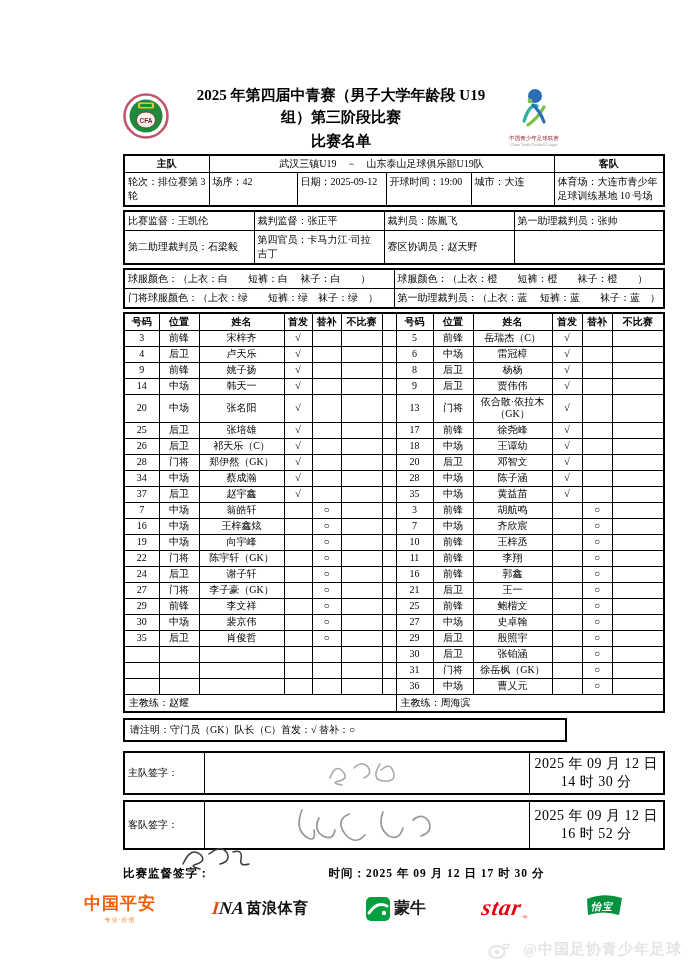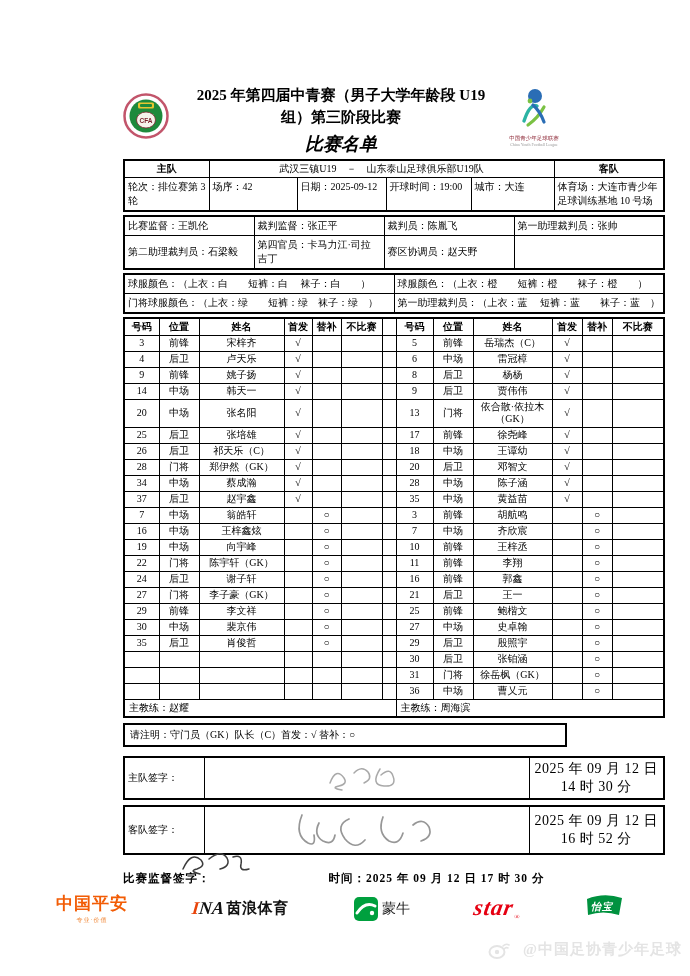--- a/index.html
+++ b/index.html
@@ -9,21 +9,21 @@
   .content { width:444px; margin:0 auto; padding-top:85px; }
 
   
   .doc-header { display:flex; align-items:flex-start; }
   .badge-wrap { width:58px; padding-top:8px; }
   .league-wrap { width:66px; text-align:center; padding-top:2px; }
   .league-cn { font-size:5.5px; color:#8b2332; letter-spacing:0; white-space:nowrap; }
   .league-en { font-size:4.5px; color:#9a9a9a; white-space:nowrap; transform:scale(.9); }
   .titles { flex:1; text-align:center; }
   .title-line { font-size:15px; font-weight:bold; line-height:1.45; }
-  .subtitle { font-size:18px; font-weight:bold; margin-top:3px;font-style:italic; }
+  .subtitle { font-size:15px; font-weight:bold; margin-top:3px; }
 
   
   table { width:100%; border-collapse:collapse; table-layout:fixed; font-size:10px; }
   .bx { border:2px solid #000; }
   td, th { border:1px solid #000; padding:2px 3px; font-weight:normal; vertical-align:middle; word-break:break-all; }
   .c { text-align:center; }
   .l { text-align:left; }
   .bold { font-weight:bold; }
 
   .mt3 { margin-top:3px; } .mt5 { margin-top:5px; } .mt9 { margin-top:9px; }
@@ -41,30 +41,30 @@
   .sig-table td { height:30px; }
   .sig-mid { position:relative; overflow:visible; text-align:center; }
   .sig-time { text-align:center; font-size:14px; letter-spacing:.5px; }
 
   .supervisor-line { position:relative; margin-top:16px; font-size:11.5px; display:flex; align-items:flex-start; }
   .supervisor-label { font-weight:bold; letter-spacing:1px; }
   .supervisor-time { margin-left:118px; font-weight:bold; letter-spacing:1px; }
   .supervisor-sig { position:absolute; left:52px; top:-26px; }
 
   
-  .sponsors { position:absolute; left:56px; right:66px; top:892px; display:flex; justify-content:space-between; align-items:center; }
+  .sponsors { position:absolute; left:84px; right:66px; top:892px; display:flex; justify-content:space-between; align-items:center; }
   .pingan { text-align:center; }
   .pingan-name { font-size:17px; font-weight:bold; color:#f25c05; letter-spacing:1px; }
   .pingan-tag { font-size:6px; color:#f08a3c; margin-top:1px; letter-spacing:1px; }
   .yinlang { display:flex; align-items:center; gap:2px; }
   .ina-prefix { display:inline-block; font-style:italic; font-weight:bold; font-size:18px; color:#111; transform:skewX(-6deg); }
   .ina-prefix::first-letter { color:#e8440a; }
   .yinlang-name { font-size:15px; font-weight:bold; color:#111; letter-spacing:.5px; }
   .mengniu { display:flex; align-items:center; gap:3px; }
-  .mengniu-name { font-size:14px; font-weight:normal; color:#1a1a1a; }
+  .mengniu-name { font-size:16px; font-weight:bold; color:#1a1a1a; }
   .star-name { display:inline-block; font-size:23px; font-weight:bold; font-style:italic; color:#e60012; transform:skewX(-10deg); letter-spacing:1px; }
   .star-reg { font-size:7px; color:#e60012; vertical-align:sub; }
   .yibao { position:relative; }
   .yibao-text { position:absolute; top:6px; left:7px; color:#fff; font-size:10px; font-weight:bold; font-style:italic; letter-spacing:1px; }
 
   .watermark { position:absolute; right:8px; top:940px; display:flex; align-items:center; gap:13px;
                color:#e4e4e4; font-size:15px; font-weight:bold; letter-spacing:1px; }
 </style>
 </head>
 <body>

